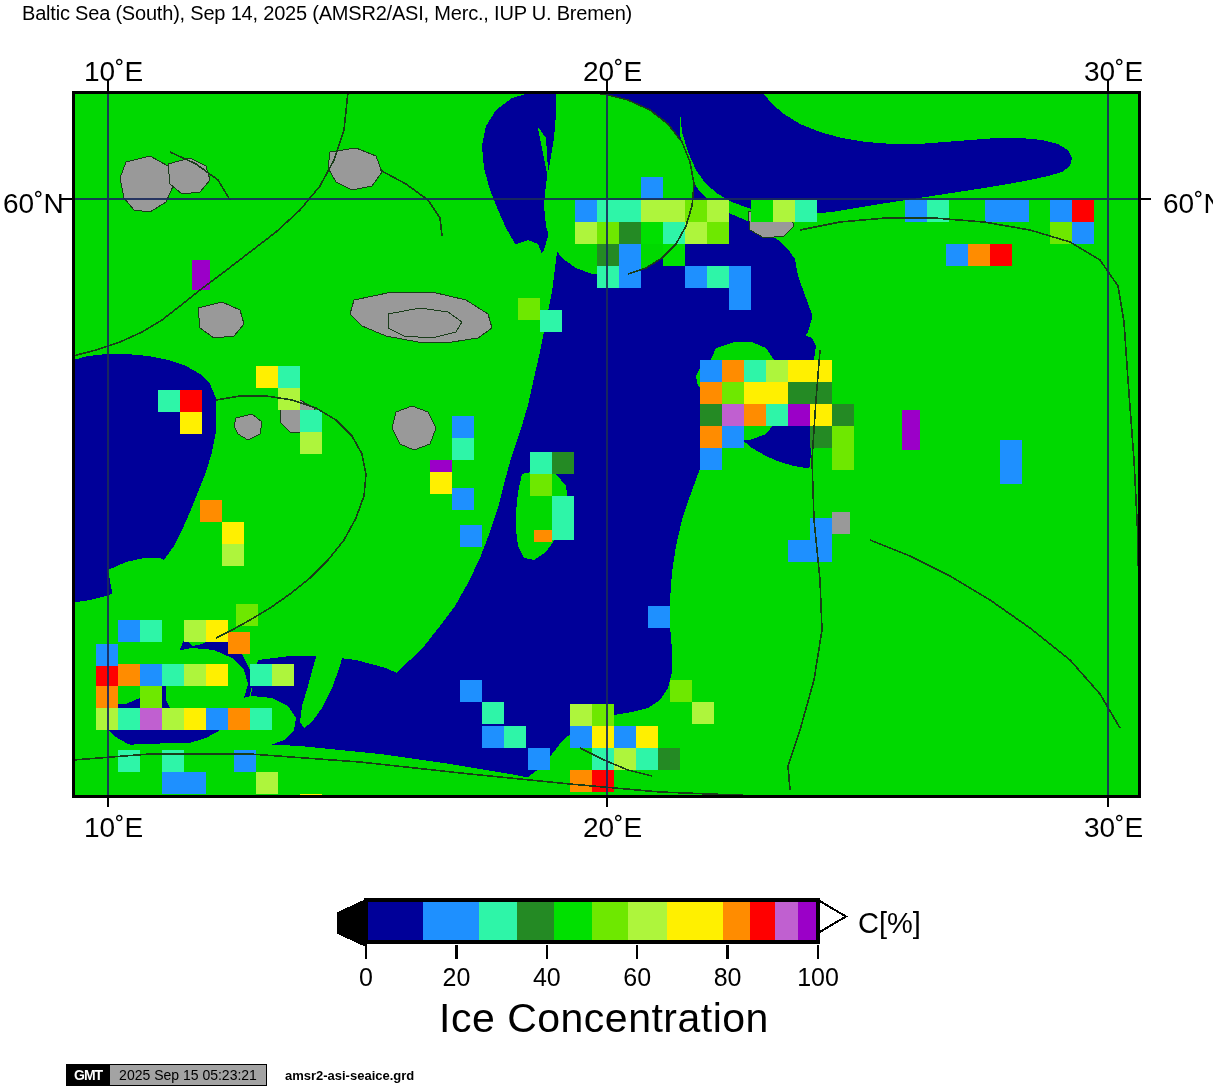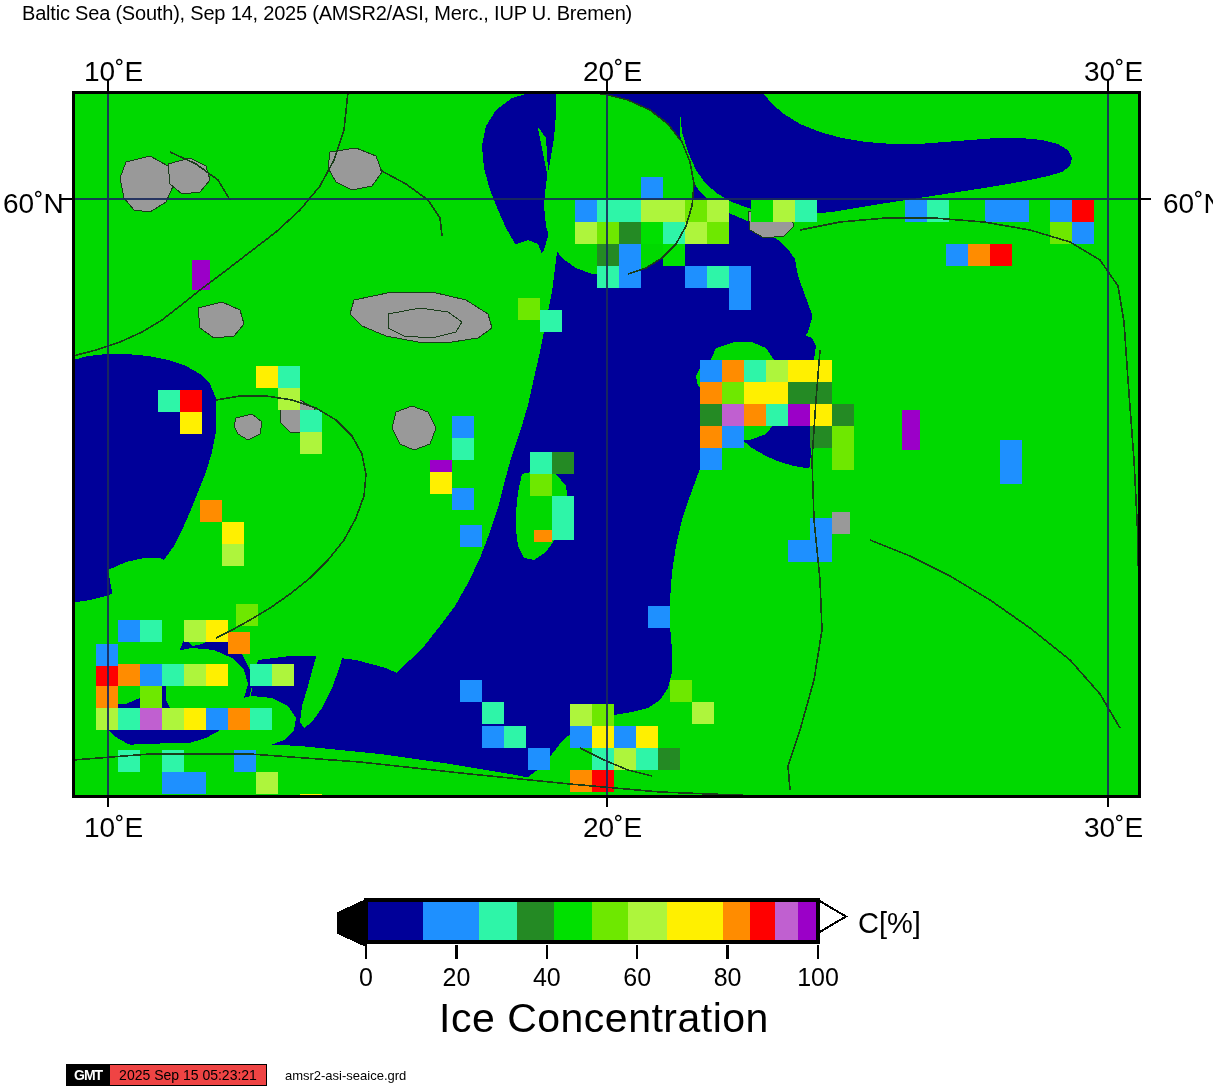--- a/index.html
+++ b/index.html
@@ -20,23 +20,23 @@
   #caption{position:absolute;width:1208px;top:995px;text-align:center;
            font-size:41px;letter-spacing:0.5px;}
 
   #footer{position:absolute;left:66px;top:1064px;height:22px;display:flex;
           align-items:stretch;font-size:14px;}
   #gmt-logo{background:#000;color:#fff;display:flex;align-items:center;
             justify-content:center;padding:0 7px;font-size:14px;font-weight:bold;
             letter-spacing:-1px;font-family:"Liberation Sans", sans-serif;
             border:1px solid #000;}
   #stamp{border:1px solid #000;border-left:none;display:flex;align-items:center;
-         padding:0 9px;font-size:14px;background:#ef4444;}
+         padding:0 9px;font-size:14px;background:#a3a3a3;}
   #fname{display:flex;align-items:center;padding:0 0 0 18px;font-size:13px;
-         font-weight:normal;}
+         font-weight:bold;}
 </style>
 </head>
 <body>
 
 <div id="title">Baltic Sea (South), Sep 14, 2025 (AMSR2/ASI, Merc., IUP U. Bremen)</div>
 
 <div class="axlabel" style="left:84px;top:56px;">10˚E</div>
 <div class="axlabel" style="left:583px;top:56px;">20˚E</div>
 <div class="axlabel" style="left:1084px;top:56px;">30˚E</div>
 <div class="axlabel" style="left:84px;top:812px;">10˚E</div>

